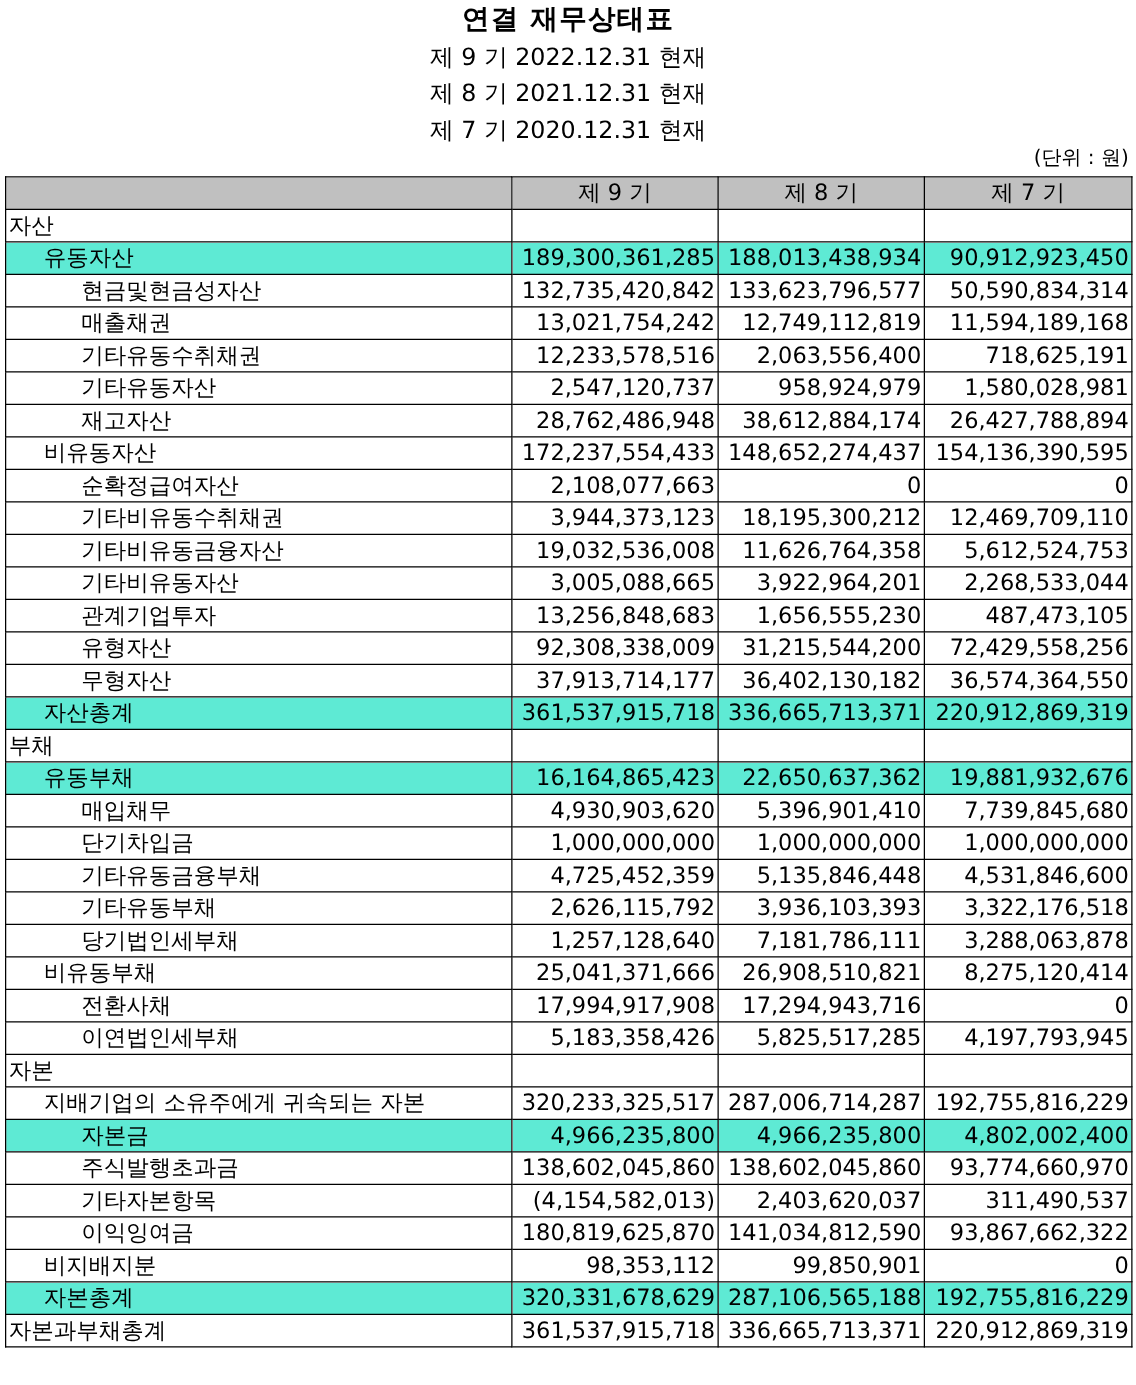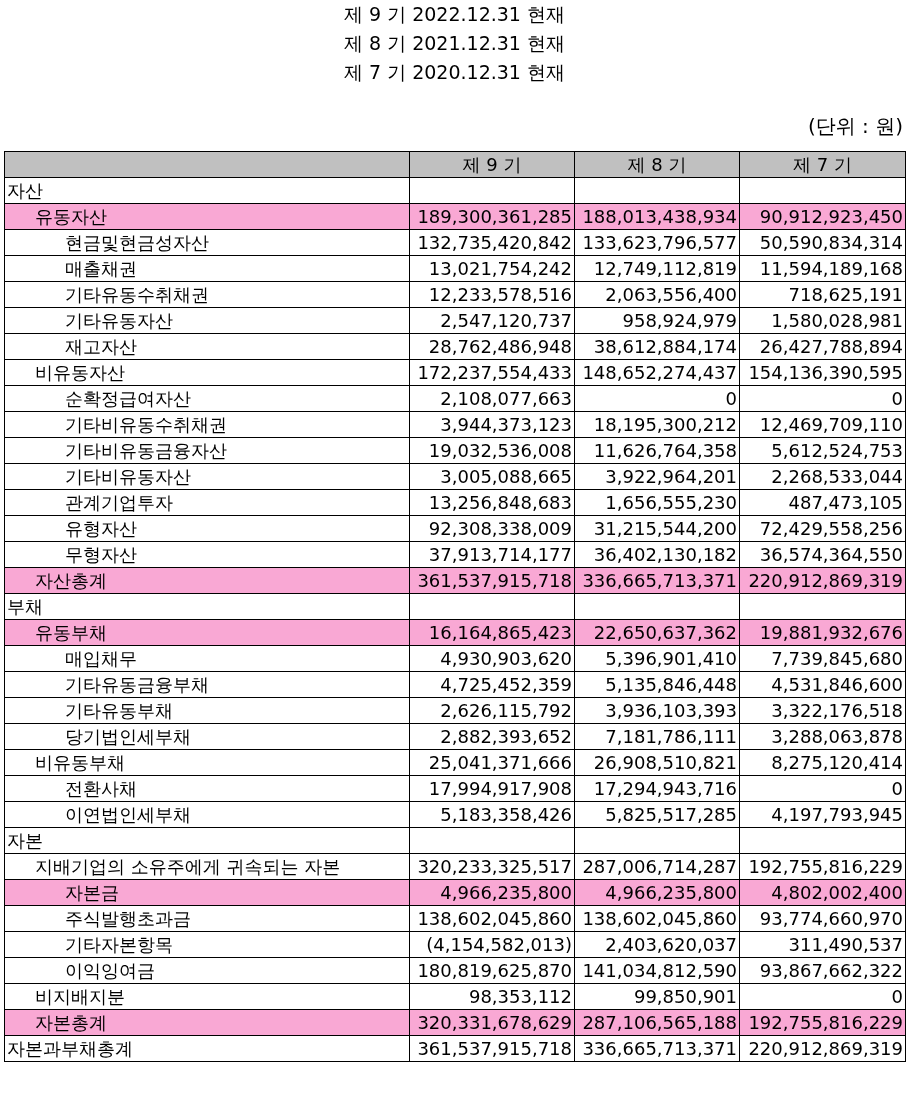--- a/index.html
+++ b/index.html
@@ -4,44 +4,45 @@
 <style>
   html, body { margin: 0; padding: 0; background: #ffffff; }
   body {
     width: 909px; height: 1108px; position: relative; overflow: hidden;
     font-family: "DejaVu Sans", "Liberation Sans", sans-serif;
     color: #000;
   }
   .title-block { position: absolute; left: 0; top: 0; width: 909px; text-align: center; }
   .doc-title { font-size: 22px; font-weight: bold; height: 32px; line-height: 32px; letter-spacing: 1px; }
   .period { font-size: 19px; height: 29px; line-height: 29px; }
-  .unit { position: absolute; right: 6px; top: 114px; font-size: 20px; line-height: 24px; }
+  .unit { position: absolute; right: 6px; top: 114px; font-size: 16px; line-height: 24px; }
   table.fs {
-    position: absolute; left: 4px; top: 151px;
+    position: absolute; left: 4px; top: 141px;
     border-collapse: collapse; table-layout: fixed;
     width: 901px;
     padding-left: 40px;
   }
   table.fs td, table.fs th {
     border: 1px solid #000;
     height: 25px; padding: 0 2px; font-size: 18px; line-height: 25px;
     white-space: nowrap; overflow: hidden; font-weight: normal;
   }
   table.fs th { background: #c0c0c0; text-align: center; }
   table.fs td.num { text-align: right; padding-right: 2px; }
   table.fs td.lbl { text-align: left; }
-  tr.hl td { background: #f9a8d4; }
+  tr.hl td { background: #5eead4; }
   .l0 { padding-left: 2px !important; margin-top: 40px; }
   .l1 { padding-left: 30px !important; }
   .l2 { padding-left: 60px !important; }
 </style>
 </head>
 <body>
 
 <div class="title-block">
+  <div class="doc-title">연결 재무상태표</div>
   <div class="period">제 9 기 2022.12.31 현재</div>
   <div class="period">제 8 기 2021.12.31 현재</div>
   <div class="period">제 7 기 2020.12.31 현재</div>
 </div>
 <div class="unit">(단위 : 원)</div>
 
 <table class="fs">
   <colgroup>
     <col style="width:405px">
     <col style="width:165px">
@@ -165,34 +166,40 @@
         <td class="num">22,650,637,362</td>
         <td class="num">19,881,932,676</td>
       </tr>
       <tr>
         <td class="lbl l2">매입채무</td>
         <td class="num">4,930,903,620</td>
         <td class="num">5,396,901,410</td>
         <td class="num">7,739,845,680</td>
       </tr>
       <tr>
+        <td class="lbl l2">단기차입금</td>
+        <td class="num">1,000,000,000</td>
+        <td class="num">1,000,000,000</td>
+        <td class="num">1,000,000,000</td>
+      </tr>
+      <tr>
         <td class="lbl l2">기타유동금융부채</td>
         <td class="num">4,725,452,359</td>
         <td class="num">5,135,846,448</td>
         <td class="num">4,531,846,600</td>
       </tr>
       <tr>
         <td class="lbl l2">기타유동부채</td>
         <td class="num">2,626,115,792</td>
         <td class="num">3,936,103,393</td>
         <td class="num">3,322,176,518</td>
       </tr>
       <tr>
         <td class="lbl l2">당기법인세부채</td>
-        <td class="num">2,882,393,652</td>
+        <td class="num">1,257,128,640</td>
         <td class="num">7,181,786,111</td>
         <td class="num">3,288,063,878</td>
       </tr>
       <tr>
         <td class="lbl l1">비유동부채</td>
         <td class="num">25,041,371,666</td>
         <td class="num">26,908,510,821</td>
         <td class="num">8,275,120,414</td>
       </tr>
       <tr>

